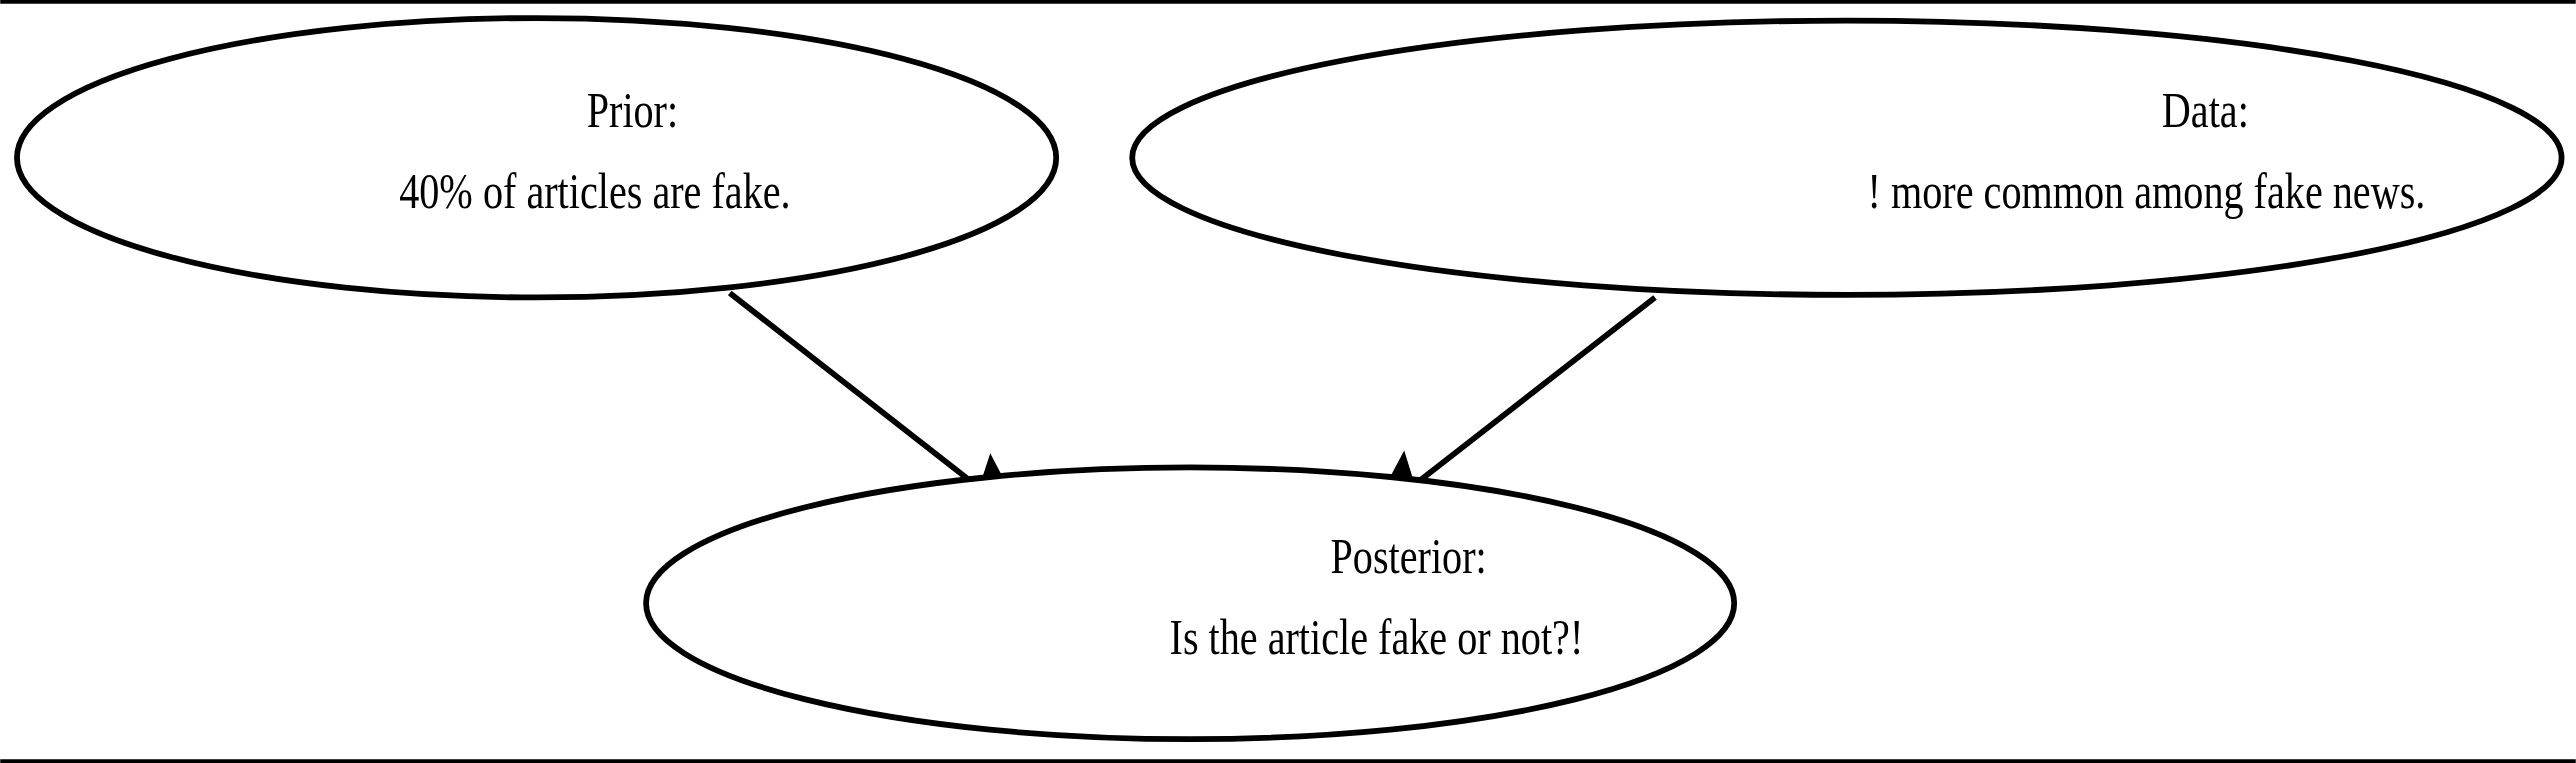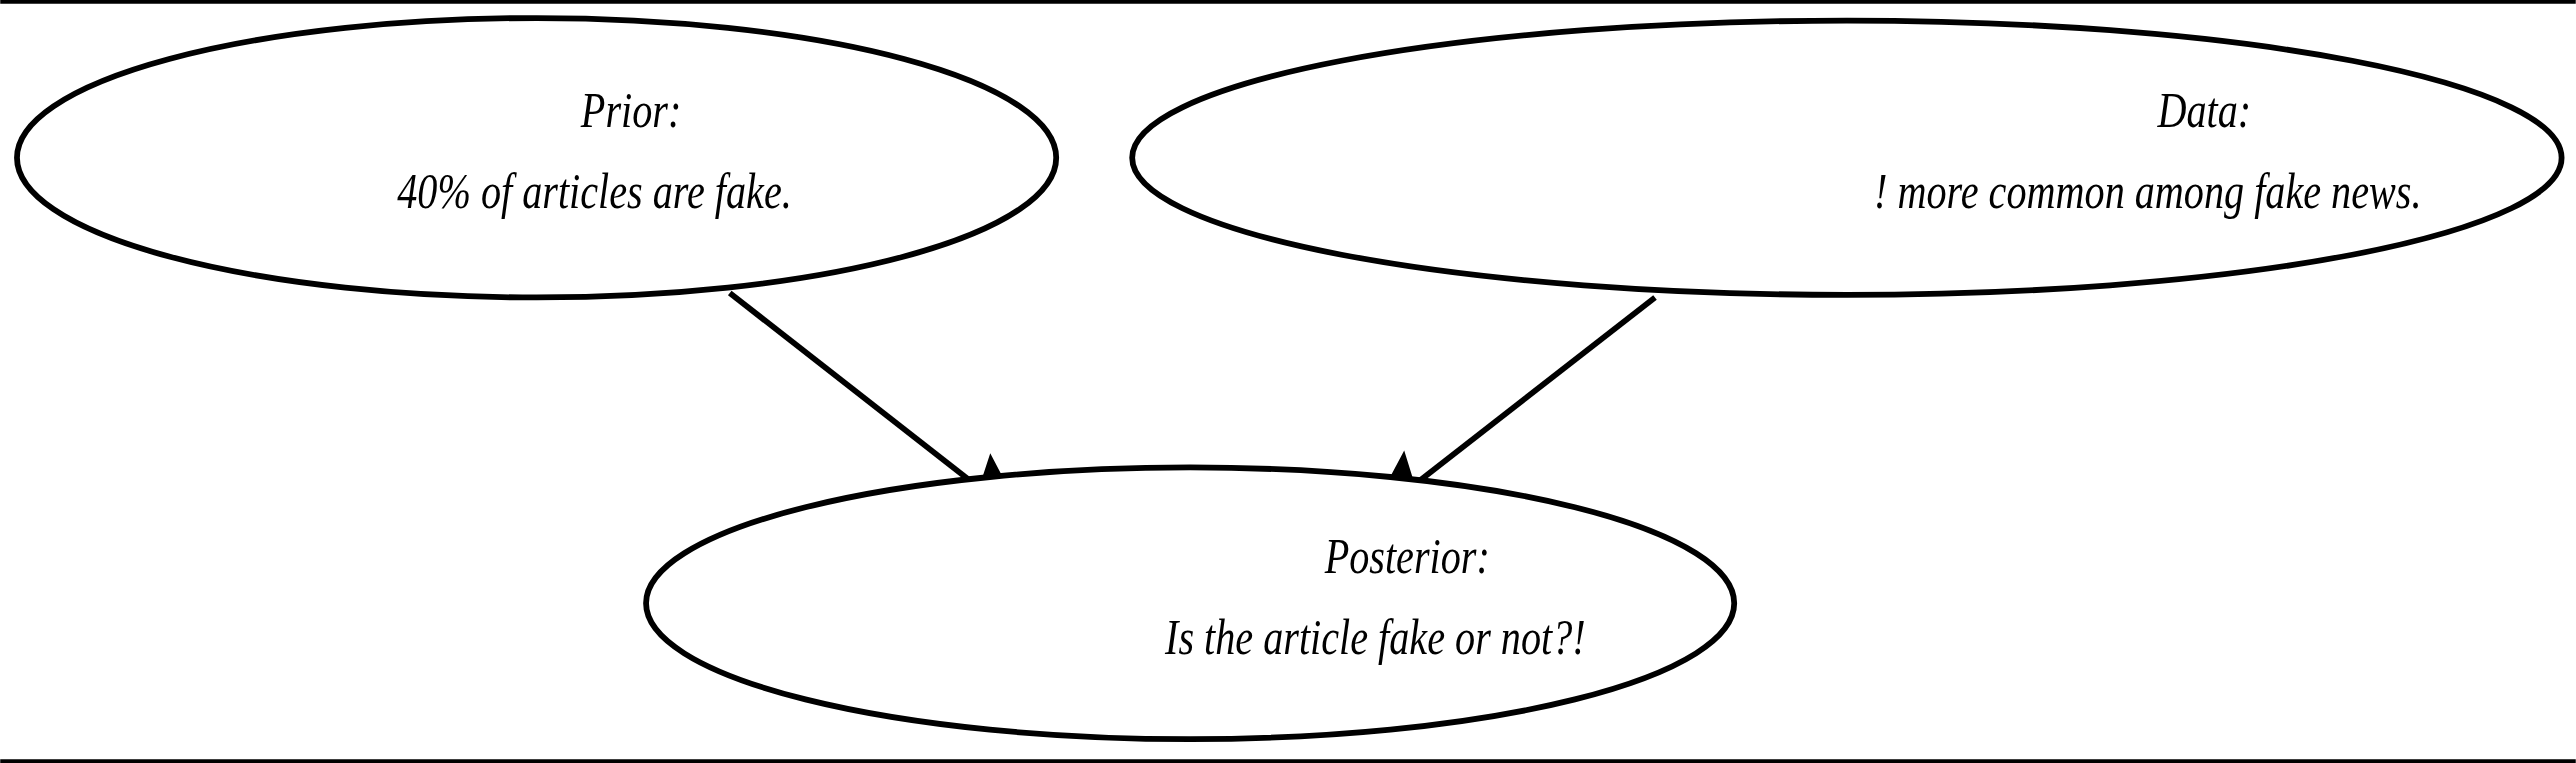--- a/index.html
+++ b/index.html
@@ -12,21 +12,20 @@
     height: 763px;
     overflow: hidden;
     font-family: "Liberation Serif", "DejaVu Serif", serif;
   }
   #canvas {
     position: relative;
     width: 2576px;
     height: 763px;
     background: #ffffff;
     box-sizing: border-box;
-    font-style: italic;
   }
   #graph-svg {
     position: absolute;
     left: 0;
     top: 0;
     width: 2576px;
     height: 763px;
     display: block;
   }
   .node-ellipse {

